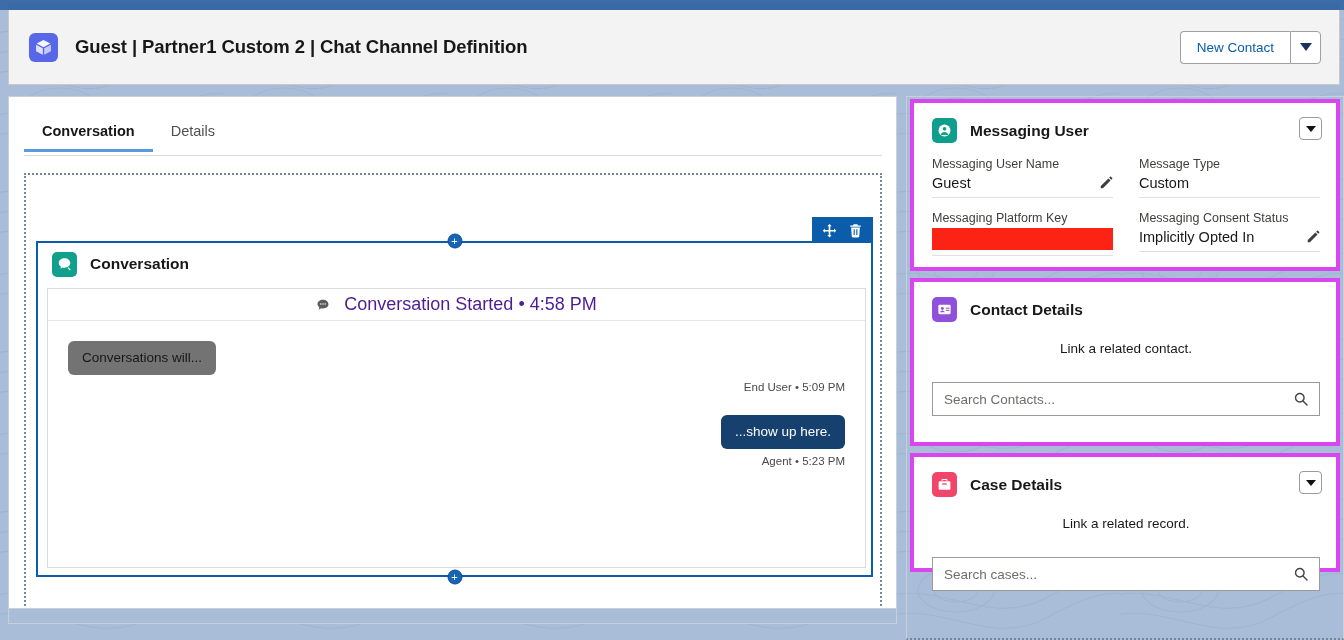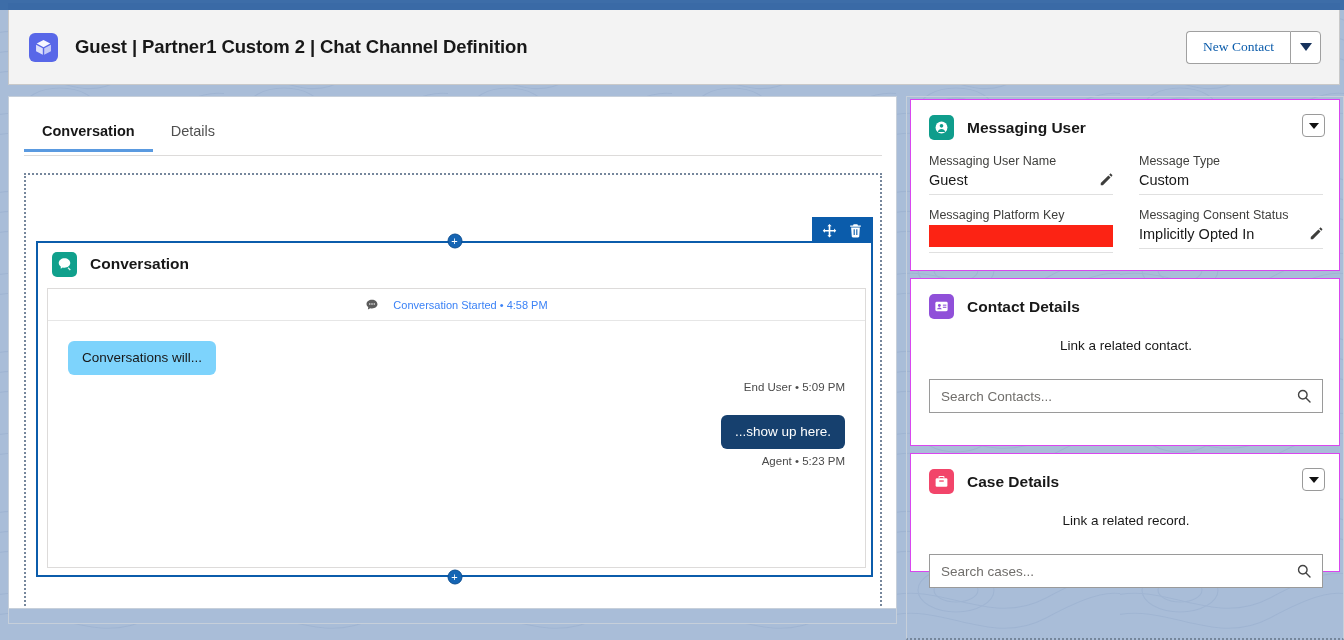--- a/index.html
+++ b/index.html
@@ -76,21 +76,21 @@
   }
   #new-contact-btn {
     min-width: 104px;
     padding: 0 16px;
     background: #fff;
     border: 1px solid #a0a0a0;
     border-right: none;
     border-radius: 4px 0 0 4px;
     color: #0b5cab;
     font-size: 13.5px;
-    font-family: Liberation Serif, serif;
+    font-family: Liberation Sans, sans-serif;
     cursor: pointer;
     display: flex; align-items: center; justify-content: center;
   }
   #new-contact-caret {
     width: 31px;
     background: #fff;
     border: 1px solid #a0a0a0;
     border-radius: 0 4px 4px 0;
     cursor: pointer;
     display: flex; align-items: center; justify-content: center;
@@ -236,34 +236,34 @@
     border: 1px solid #dddbda;
     background: #fff;
   }
   #conv-started {
     height: 32px;
     border-bottom: 1px solid #e6e6e6;
     display: flex;
     align-items: center;
     justify-content: center;
     gap: 14px;
-    font-size: 11px;
-    color: #3b82f6;
+    font-size: 18px;
+    color: #4c1d95;
   }
   .msg-row { padding: 0 20px; }
   .msg-row.inbound { text-align: left; margin-top: 20px; }
   .msg-row.outbound { text-align: right; margin-top: 22px; }
   .bubble {
     display: inline-block;
     padding: 9px 14px;
     border-radius: 6px;
     font-size: 13.5px;
     line-height: 1.2;
   }
-  .bubble.gray { background: #7dd3fc; color: #181818; }
+  .bubble.gray { background: #737373; color: #181818; }
   .bubble.navy { background: #16406e; color: #ffffff; }
   .meta {
     margin-top: 6px;
     font-size: 11.5px;
     color: #4a4a4a;
     text-align: right;
   }
 
   
   #right-col {
@@ -273,21 +273,21 @@
     z-index: 3;
     border-left: 1px solid #c6cfda;
     border-right: 1px solid #c6cfda;
     border-top: 1px solid #c6cfda;
     border-bottom: 2px dotted #76879c;
     padding: 2px 3px 0 3px;
     background: transparent;
   }
   .card {
     background: #fff;
-    border: 1px solid #d946ef;
+    border: 4px solid #d946ef;
     position: relative;
     margin-bottom: 7px;
     padding: 14px 16px 14px 18px;
   }
   .card-head {
     display: flex;
     align-items: center;
     height: 27px;
   }
   .card-title {

